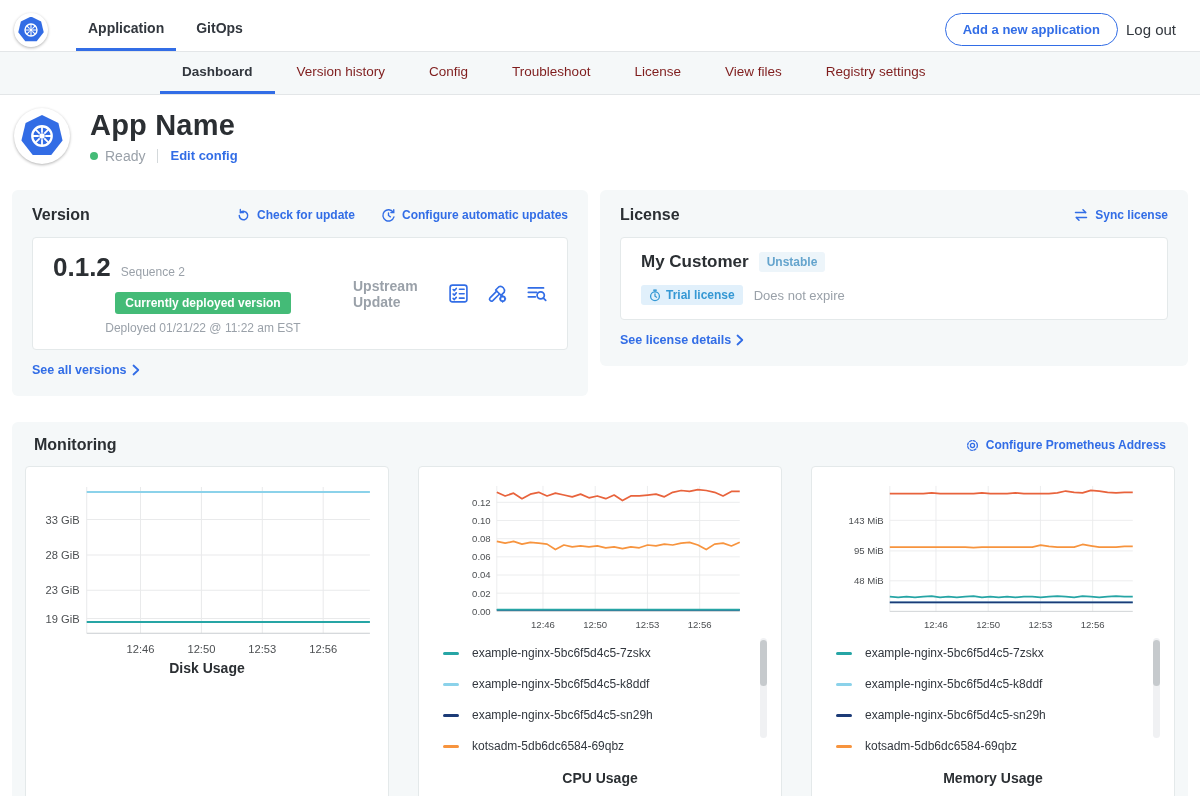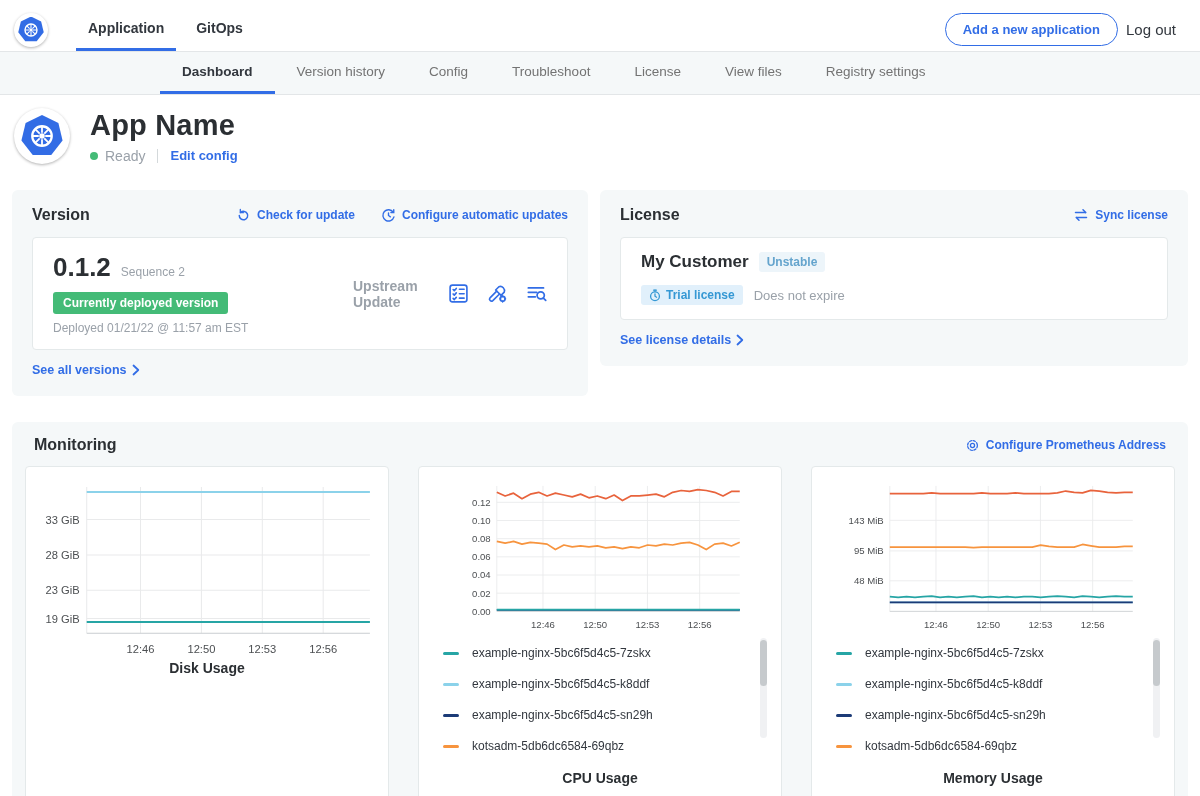--- a/index.html
+++ b/index.html
@@ -22,21 +22,21 @@
   .topnav-right { margin-left:auto; display:flex; align-items:center; gap:8px; }
   .pill-btn { border:1px solid #326de6; color:#326de6; background:#fff; font-weight:700;
     font-size:13px; padding:8px 17px; border-radius:18px; cursor:pointer;
     font-family:"Liberation Sans", sans-serif; }
   .logout { font-size:15px; color:#32373e; cursor:pointer; }
 
   
   .subnav { height:43px; background:#f5f8f9; border-bottom:1px solid #e3e6e8;
     display:flex; padding-left:160px;text-align:center; }
   .sub-item { display:flex; align-items:center; padding:0 22px; font-size:13.5px;
-    color:#737373; cursor:pointer; border-bottom:3px solid transparent; }
+    color:#7f1d1d; cursor:pointer; border-bottom:3px solid transparent; }
   .sub-item.active { color:#32373e; font-weight:700; border-bottom-color:#326de6; }
 
   
   .app-header { display:flex; align-items:center; padding:13px 24px 18px 14px; background:#fff; }
   .logo-wrap.big { width:56px; height:56px; margin-right:20px; }
   .app-title { font-size:29px; font-weight:700; color:#2b2f33; letter-spacing:.2px; }
   .status-row { display:flex; align-items:center; margin-top:6px; }
   .dot { width:8px; height:8px; border-radius:50%; background:#44bb77; margin-right:7px; }
   .status-text { font-size:14px; color:#9aa1a9; }
   .vdiv { width:1px; height:14px; background:#d4d9db; margin:0 12px; }
@@ -45,21 +45,21 @@
 
   
   .cards-row { display:flex; gap:12px; padding:0 12px; margin-top:8px; align-items:flex-start; }
   .panel { background:#f5f8f9; border-radius:6px; padding:16px 20px 18px; flex:1; }
   .panel-head { display:flex; align-items:center; margin-bottom:13px; }
   .panel-title { font-size:16px; font-weight:700; color:#2b2f33; }
   .panel-links { margin-left:auto; display:flex; gap:26px; }
   .icon-link { display:inline-flex; align-items:center; gap:6px; font-size:12px; }
   .inner-card { background:#fff; border:1px solid #e4e9ea; border-radius:4px; padding:14px 20px; }
   .version-inner { display:flex; align-items:center; }
-  .ver-left { width:300px; }
+  .ver-left { width:300px;text-align:center; }
   .ver-line1 { display:flex; align-items:baseline; gap:10px; }
   .ver-num { font-size:26px; font-weight:800; color:#2b2f33; }
   .ver-seq { font-size:12px; color:#9aa1a9; }
   .green-badge { display:inline-block; margin:9px 0 7px; padding:4px 10px; background:#44bb77;
     color:#fff; font-size:12px; font-weight:700; border-radius:3px; }
   .deployed { font-size:12px; color:#9aa1a9; }
   .ver-source { flex:1; font-size:14px; font-weight:700; color:#9aa1a9; }
   .ver-icons { display:flex; gap:18px; color:#326de6; align-items:center; }
   .ver-icons .icn { cursor:pointer; display:flex; }
   .see-link { display:inline-flex; align-items:center; gap:5px; margin-top:13px; font-size:12.5px; }
@@ -188,21 +188,21 @@
         </span>
       </span>
     </div>
     <div class="inner-card version-inner">
       <div class="ver-left">
         <div class="ver-line1">
           <span class="ver-num">0.1.2</span>
           <span class="ver-seq">Sequence 2</span>
         </div>
         <span class="green-badge">Currently deployed version</span>
-        <div class="deployed">Deployed 01/21/22 @ 11:57 am EST</div>
+        <div class="deployed">Deployed 01/21/22 @ 11:22 am EST</div>
       </div>
       <div class="ver-source">Upstream Update</div>
       <div class="ver-icons">
         <span class="icn">
           <svg width="21" height="21" viewBox="0 0 18 18" fill="none" stroke="#326de6" stroke-width="1.4" stroke-linecap="round" stroke-linejoin="round">
             <rect x="1.8" y="1.8" width="14.4" height="14.4" rx="2"></rect>
             <path d="M4.4 5.6l1 1 1.7-1.9M4.4 9.4l1 1 1.7-1.9M4.4 13.2l1 1 1.7-1.9"></path>
             <path d="M9.8 5.4h4M9.8 9.2h4M9.8 13h4"></path>
           </svg>
         </span>

